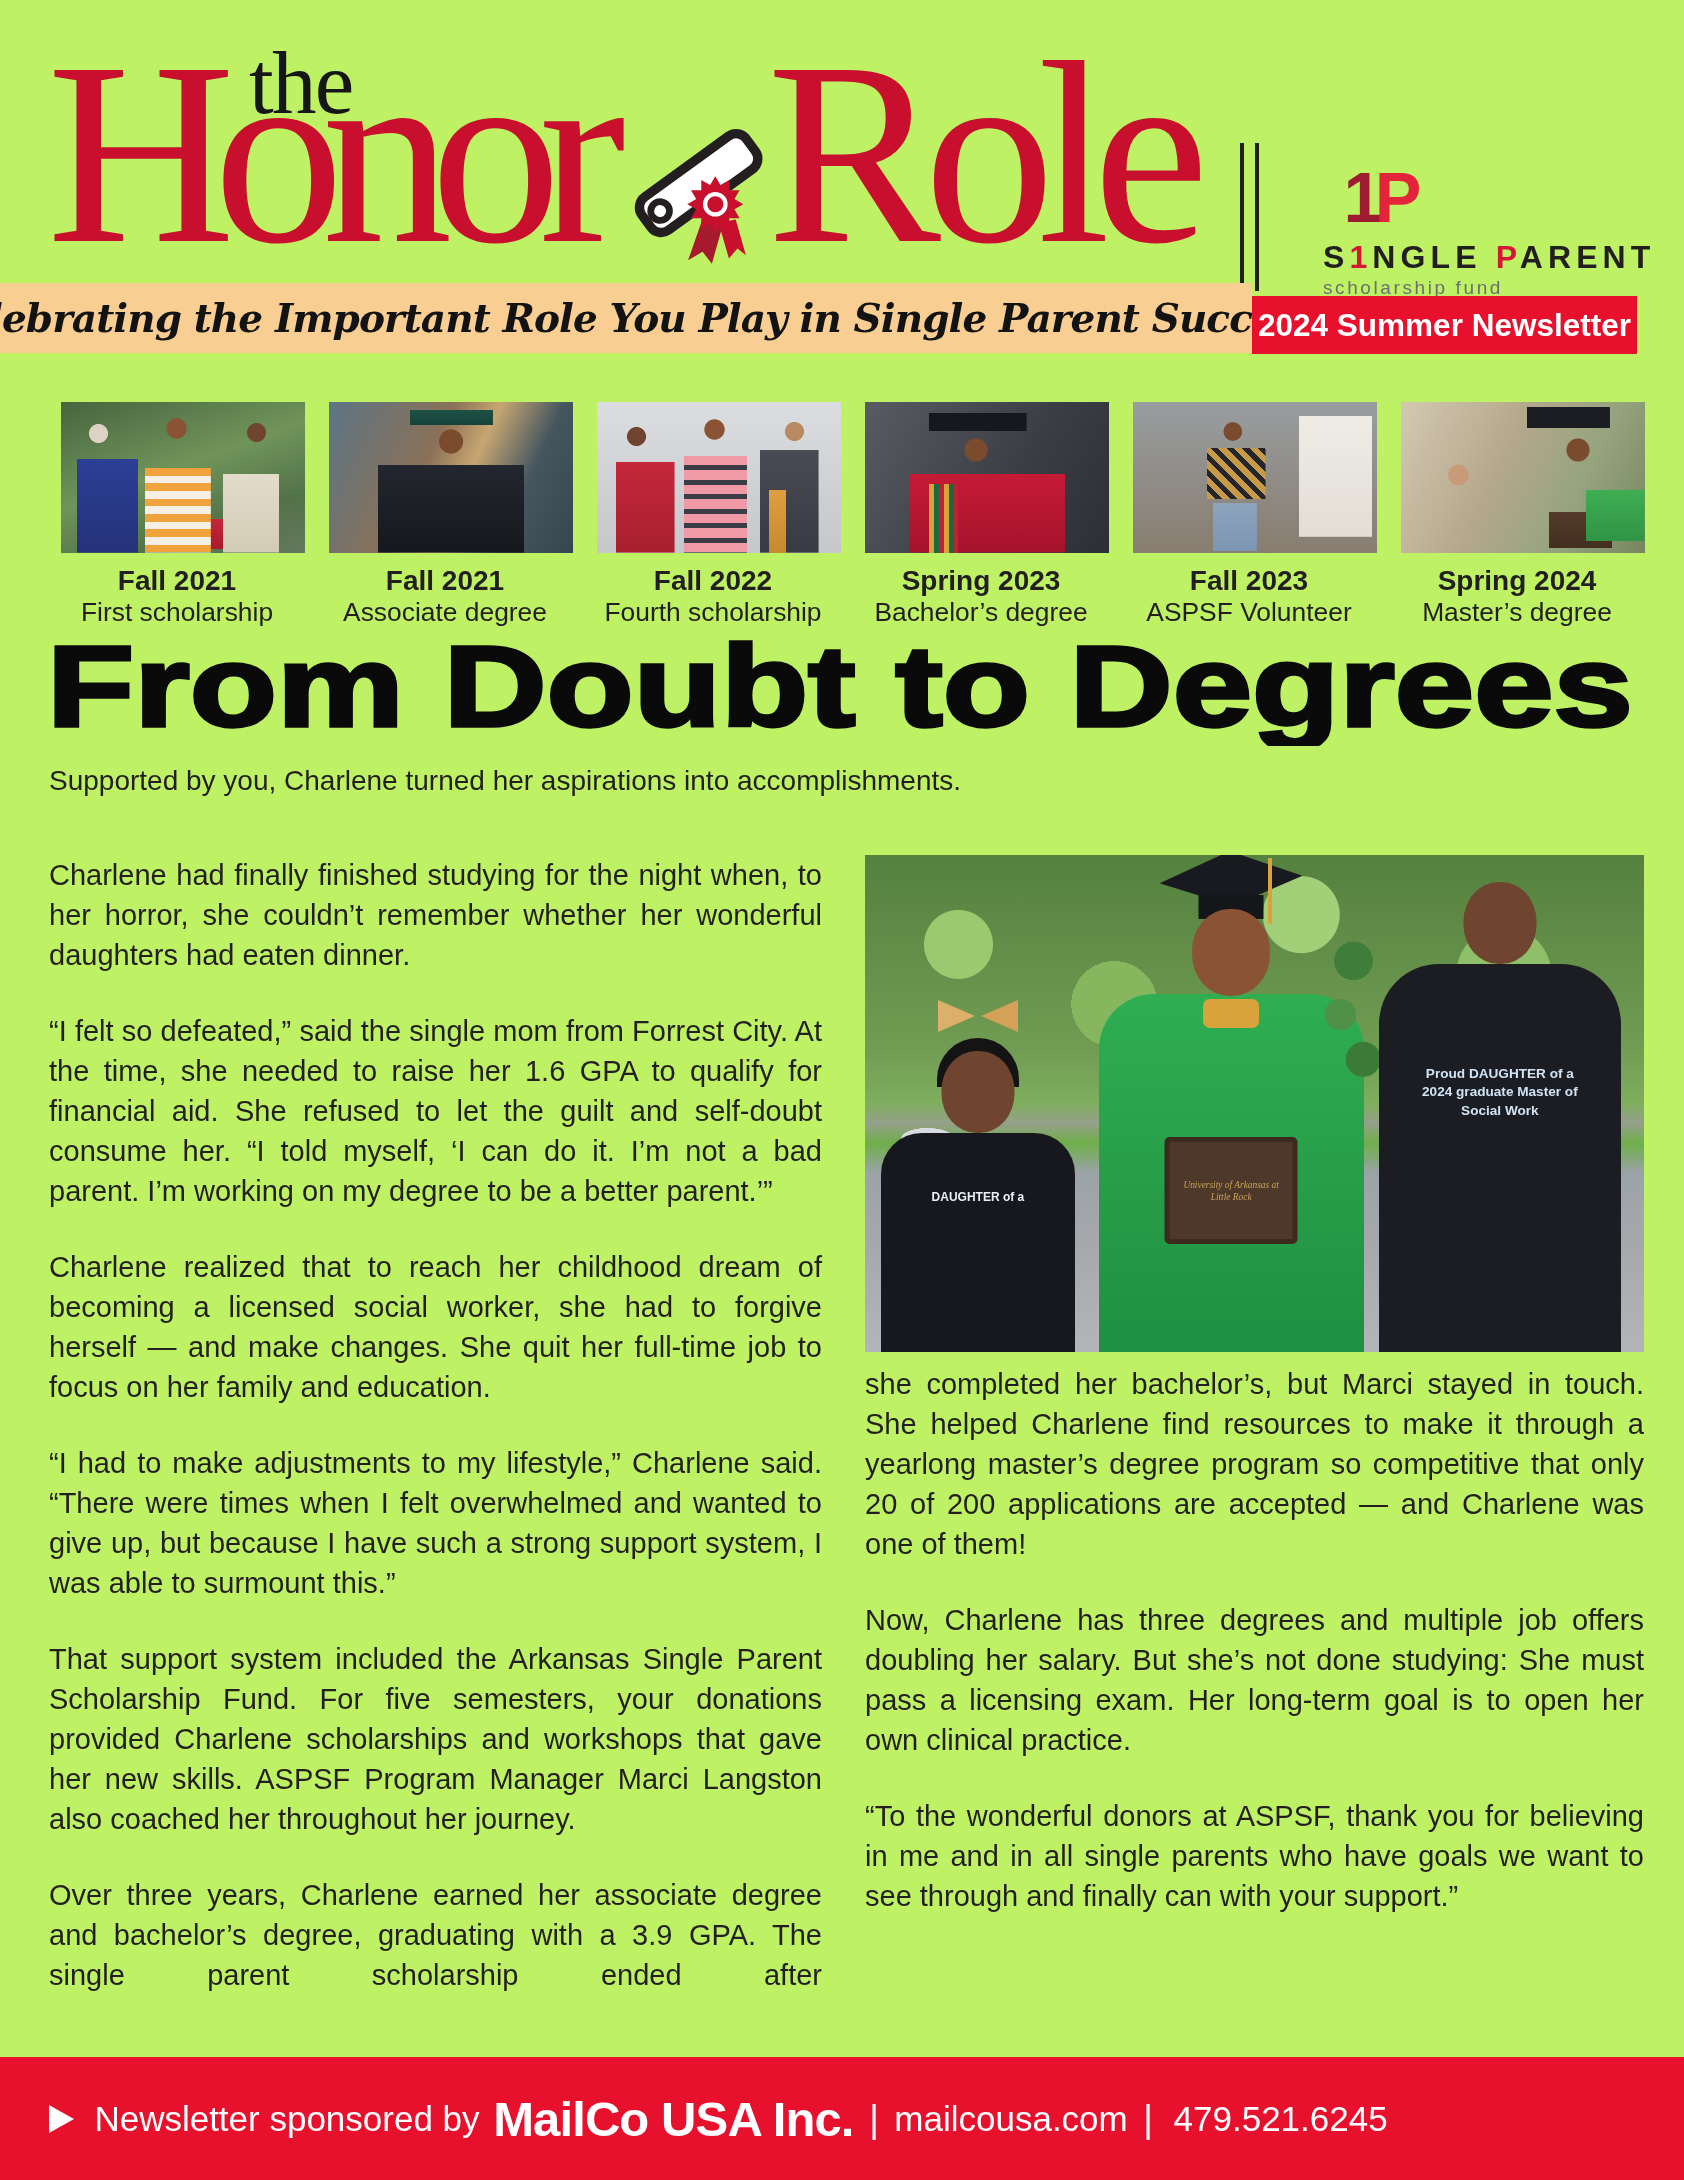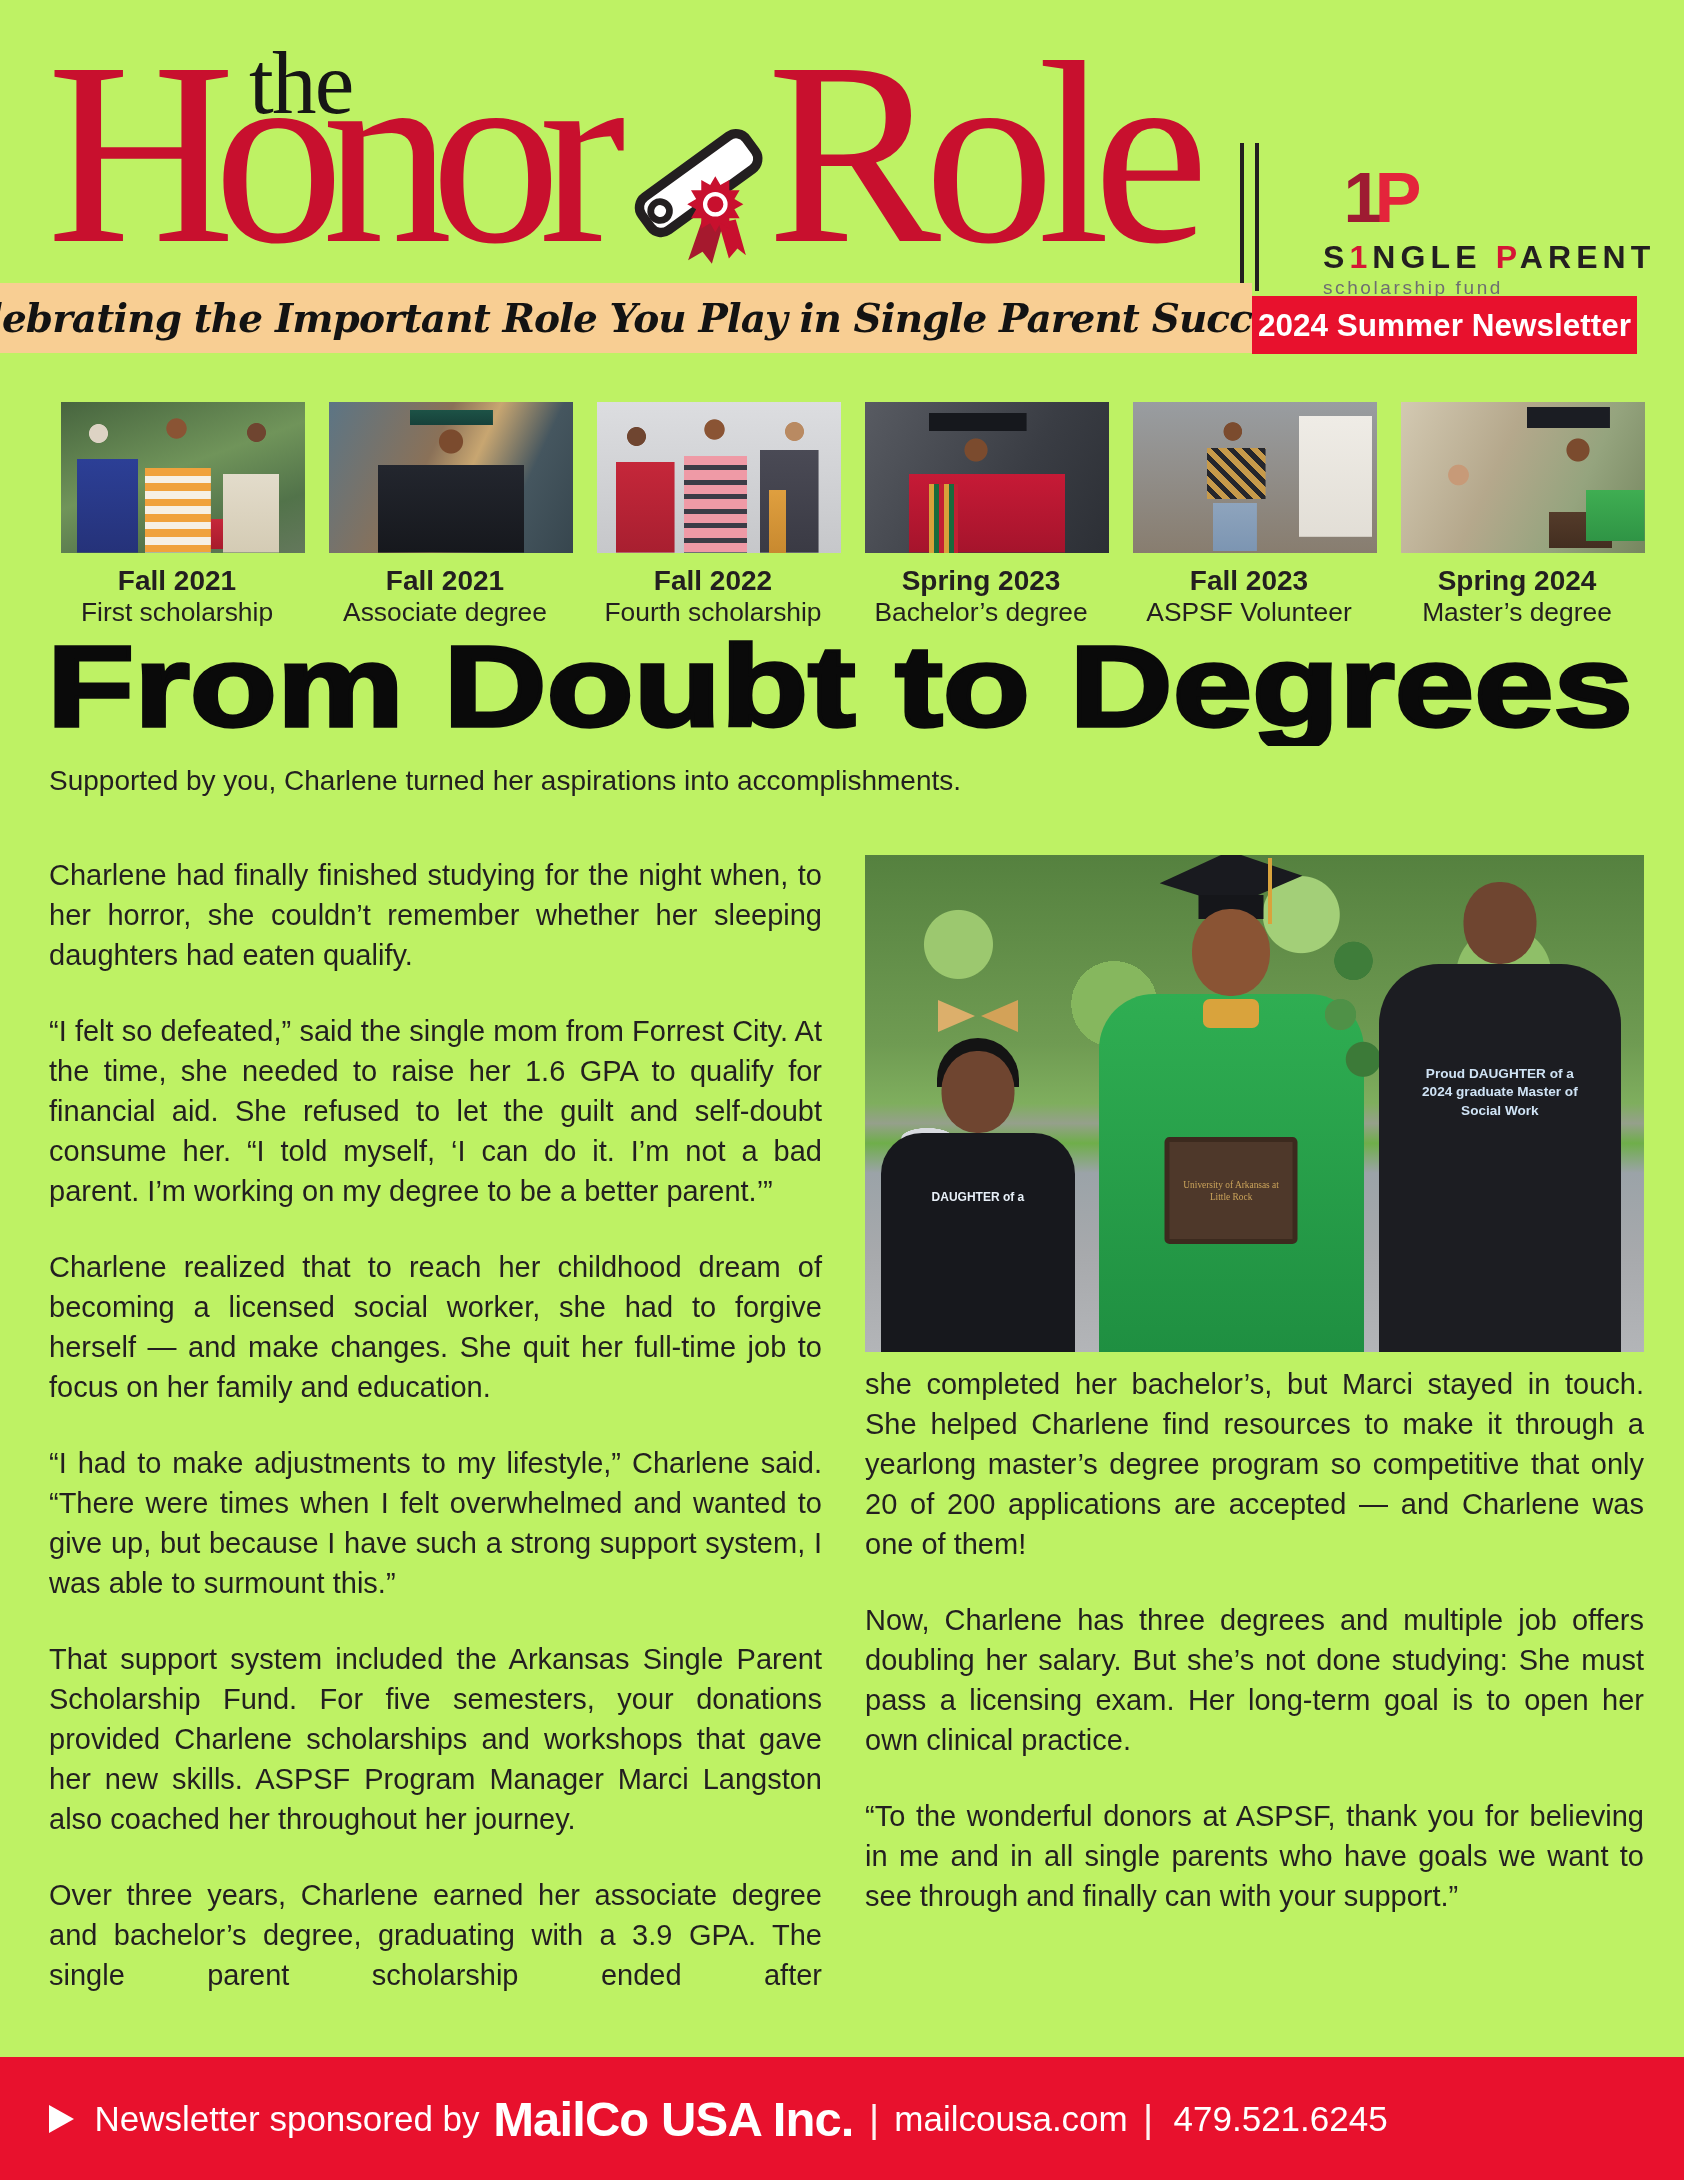--- a/index.html
+++ b/index.html
@@ -144,21 +144,21 @@
   .cap { position:absolute; top:-143px; left:50%; transform:translateX(-50%) rotate(-3deg);
         width:143px; height:55px; background:#191a1f;
         clip-path:polygon(50% 0,100% 52%,50% 100%,0 52%); }
   .cap-band { position:absolute; top:-99px; left:50%; transform:translateX(-50%);
         width:65px; height:24px; background:#15161a; }
   .tassel { position:absolute; top:-136px; left:64%; width:4.3px; height:66px; background:#d9a33c; }
   .scarf { position:absolute; top:5.1px; left:50%; transform:translateX(-50%);
         width:56px; height:29px; border-radius:6.8px; background:#d9a33c; }
   .diploma-book { position:absolute; top:40%; left:50%; transform:translateX(-50%);
         width:133px; height:107px; background:#4e382a; border:5.1px solid #3c2a1e; border-radius:5.1px;
-        display:flex; align-items:center; justify-content:flex-start; padding:6.8px; }
+        display:flex; align-items:center; justify-content:flex-start; padding:6.8px;font-style:italic; }
   .diploma-text { font-family:"Liberation Serif", serif; font-size:9.4px; color:#caa35a;
         text-align:center; line-height:1.3; }
   .flowers { position:absolute; top:-60px; right:-22px; width:65px; height:179px;
         background:radial-gradient(circle at 50% 15%, #3f7d3a 0 19px, transparent 19.6px),
                    radial-gradient(circle at 30% 45%, #4f9147 0 15.3px, transparent 16px),
                    radial-gradient(circle at 65% 70%, #3c7a38 0 17px, transparent 18px); }
   .stx { position:absolute; left:50%; transform:translateX(-50%); text-align:center;
         font-weight:700; color:#e8f0f8; }
   .f1 .stx { top:26%; width:84%; font-size:12px; line-height:1.3; }
   .f3 .stx { top:26%; width:74%; font-size:13.6px; line-height:1.35; color:#cfe3f5; }
@@ -259,21 +259,21 @@
         </figcaption>
     </figure>
   </section>
 
   <svg class="headline-svg" viewBox="0 0 1868 128" preserveAspectRatio="none">
     <text x="0" y="104" textLength="1862" lengthAdjust="spacingAndGlyphs">From Doubt to Degrees</text>
   </svg>
   <p class="subheadline">Supported by you, Charlene turned her aspirations into accomplishments.</p>
 
   <div class="col col-left">
-    <p>Charlene had finally finished studying for the night when, to her horror, she couldn’t remember whether her sleeping daughters had eaten qualify.</p>
+    <p>Charlene had finally finished studying for the night when, to her horror, she couldn’t remember whether her wonderful daughters had eaten dinner.</p>
     <p>“I felt so defeated,” said the single mom from Forrest City. At the time, she needed to raise her 1.6 GPA to qualify for financial aid. She refused to let the guilt and self-doubt consume her. “I told myself, ‘I can do it. I’m not a bad parent. I’m working on my degree to be a better parent.’”</p>
     <p>Charlene realized that to reach her childhood dream of becoming a licensed social worker, she had to forgive herself — and make changes. She quit her full-time job to focus on her family and education.</p>
     <p>“I had to make adjustments to my lifestyle,” Charlene said. “There were times when I felt overwhelmed and wanted to give up, but because I have such a strong support system, I was able to surmount this.”</p>
     <p>That support system included the Arkansas Single Parent Scholarship Fund. For five semesters, your donations provided Charlene scholarships and workshops that gave her new skills. ASPSF Program Manager Marci Langston also coached her throughout her journey.</p>
     <p class="cont">Over three years, Charlene earned her associate degree and bachelor’s degree, graduating with a 3.9 GPA. The single parent scholarship ended after</p>
   </div>
 
   <div class="col col-right">
     <div class="main-photo">
       <div class="mp-fig f1">

